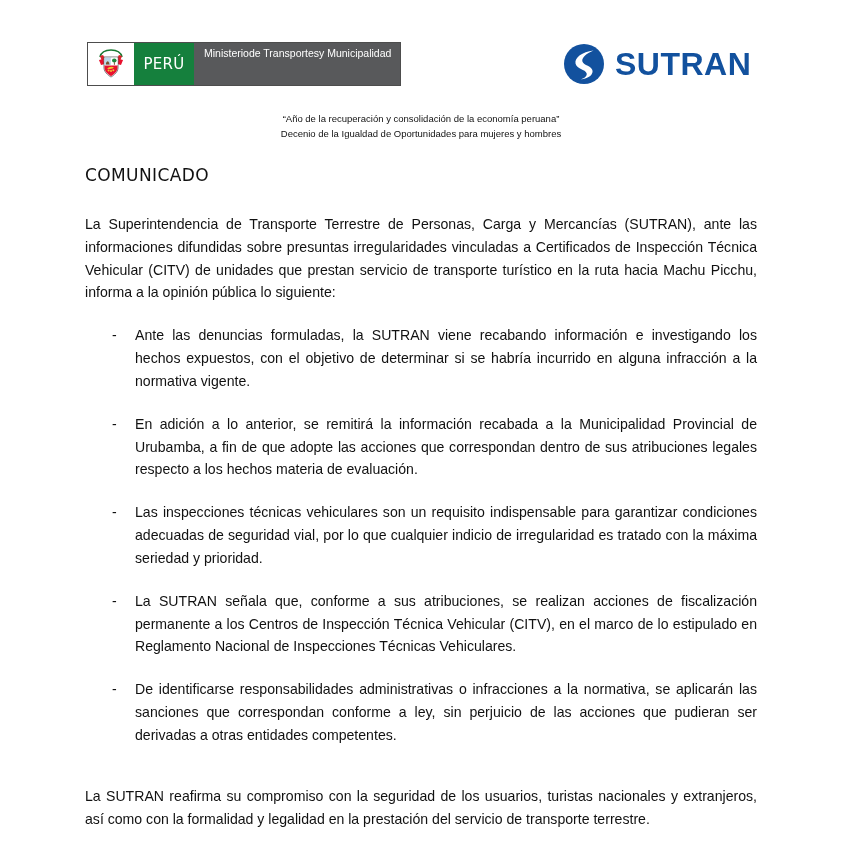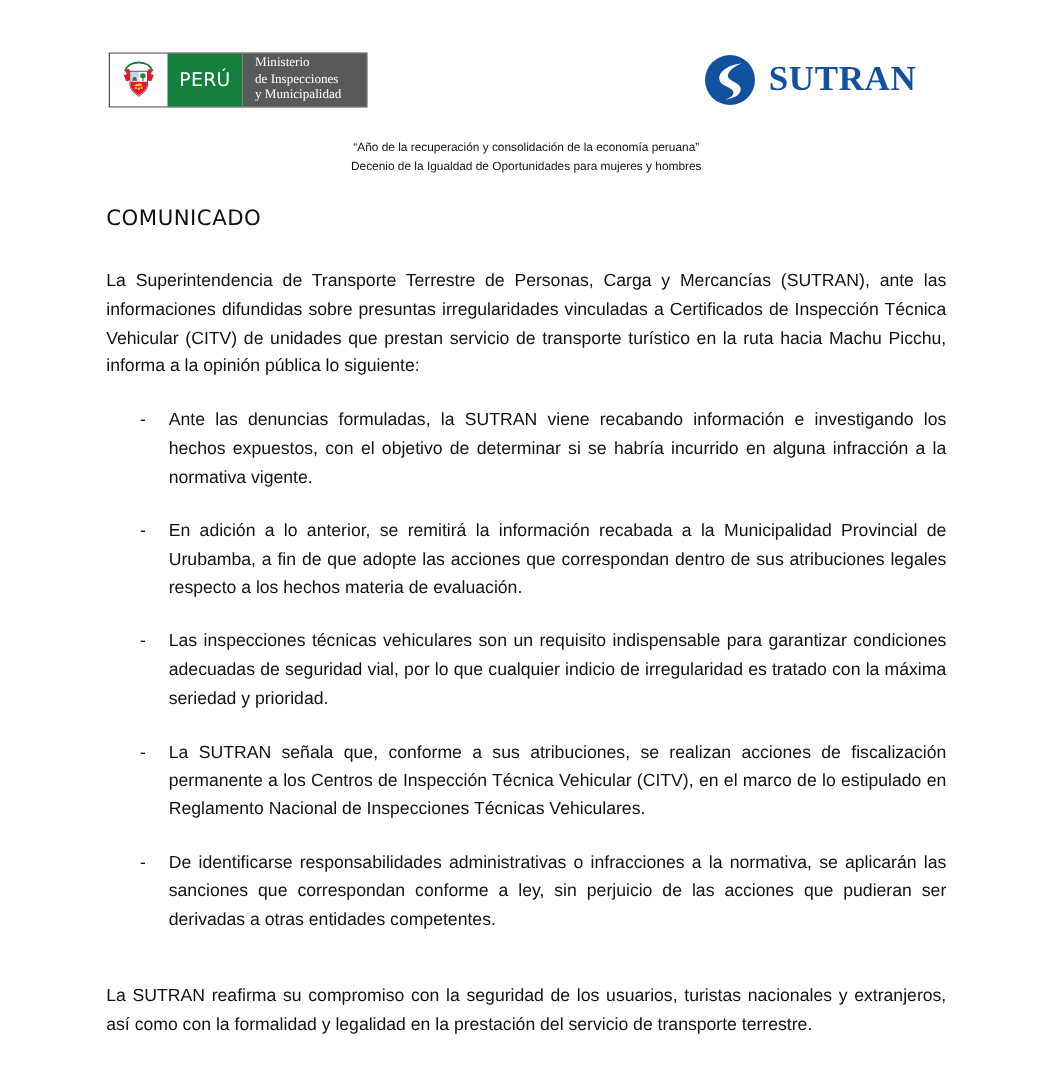--- a/index.html
+++ b/index.html
@@ -58,47 +58,47 @@
     align-items: center;
     justify-content: center;
     color: #ffffff;
     font-size: 15px;
     letter-spacing: .3px;
     font-family: "DejaVu Sans", sans-serif;
   }
   .mtc-ministry {
     background: #58595b;
     color: #ffffff;
-    padding: 4px 20px 4px 10px;
-    display: flex;
-    flex-direction: column;
+    padding: 4px 9px 4px 10px;
+    display: flex;
+    flex-direction: row;
     justify-content: center;
     line-height: 1.18;
     font-size: 10.5px;
-    font-family: Liberation Serif, serif;
+    font-family: Liberation Sans, sans-serif;
     white-space: nowrap;
   }
 
   
   .sutran-logo {
     position: absolute;
     left: 563px;
     top: 42px;
     height: 44px;
     display: flex;
     align-items: center;
     gap: 10px;
   }
   .sutran-mark { width: 42px; height: 42px; display: block; }
   .sutran-word {
-    font-size: 28px;
+    font-size: 32px;
     font-weight: bold;
     color: #12519e;
     letter-spacing: .5px;
-    font-family: Liberation Serif, serif;
+    font-family: Liberation Sans, sans-serif;
   }
 
   
   .slogan {
     position: absolute;
     top: 112px;
     left: 0;
     width: 842px;
     text-align: center;
     font-family: "Liberation Sans", sans-serif;
@@ -191,21 +191,21 @@
           <path d="M8.5 17.4 L21.5 17.4 L21.5 20 C21.5 24.4 15 28.2 15 28.2 C15 28.2 8.5 24.4 8.5 20 Z" fill="#e8112d"></path>
           <path d="M11 20.5 q3 -2.6 7 -1.2 q-2 2.8 -7 1.2 z" fill="#f2c230"></path>
           <circle cx="12.6" cy="22.4" r="1" fill="#f2c230"></circle>
           <circle cx="15" cy="23" r="1" fill="#f2c230"></circle>
           <circle cx="17.3" cy="22.2" r="1" fill="#f2c230"></circle>
         </svg>
       </div>
       <div class="mtc-peru">PERÚ</div>
       <div class="mtc-ministry">
         <span>Ministerio</span>
-        <span>de Inspecciones</span>
+        <span>de Transportes</span>
         <span>y Municipalidad</span>
       </div>
     </div>
 
     <div class="sutran-logo">
       <svg class="sutran-mark" viewBox="0 0 42 42" aria-hidden="true">
         <circle cx="21" cy="21" r="20" fill="#12519e"></circle>
         <path d="M30.5 7.5 C19 9 11.5 14.5 12.5 20.5 C13.4 26 22.5 26.4 23.6 30.2 C24.4 33 21.4 35.6 16.6 36.6 C23 36.2 29.8 33.2 29.6 28 C29.4 23 20.4 22.2 19.4 18.4 C18.5 15 23.2 10.4 30.5 7.5 Z" fill="#ffffff"></path>
       </svg>
       <span class="sutran-word">SUTRAN</span>

